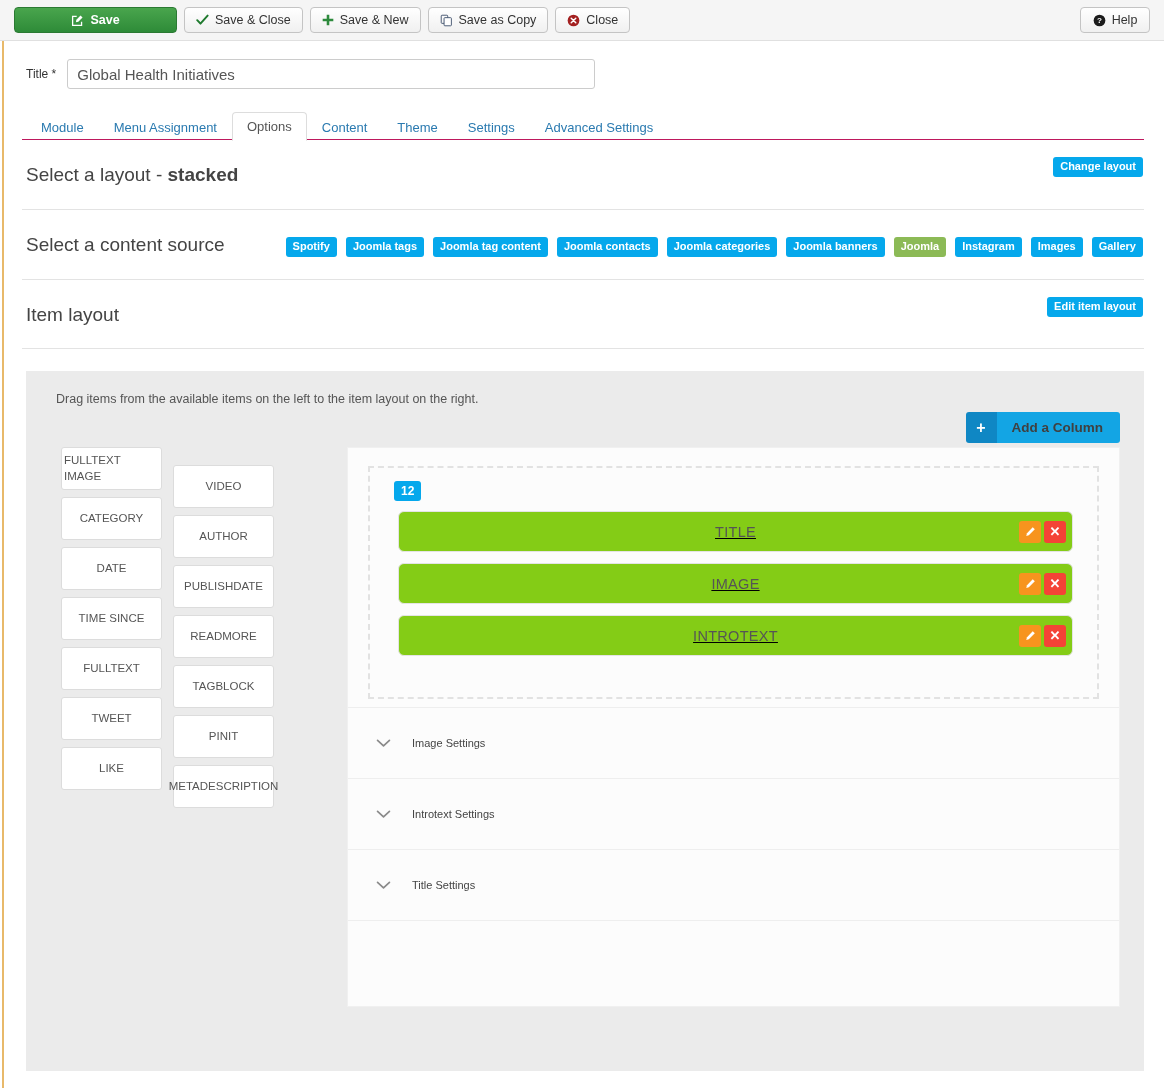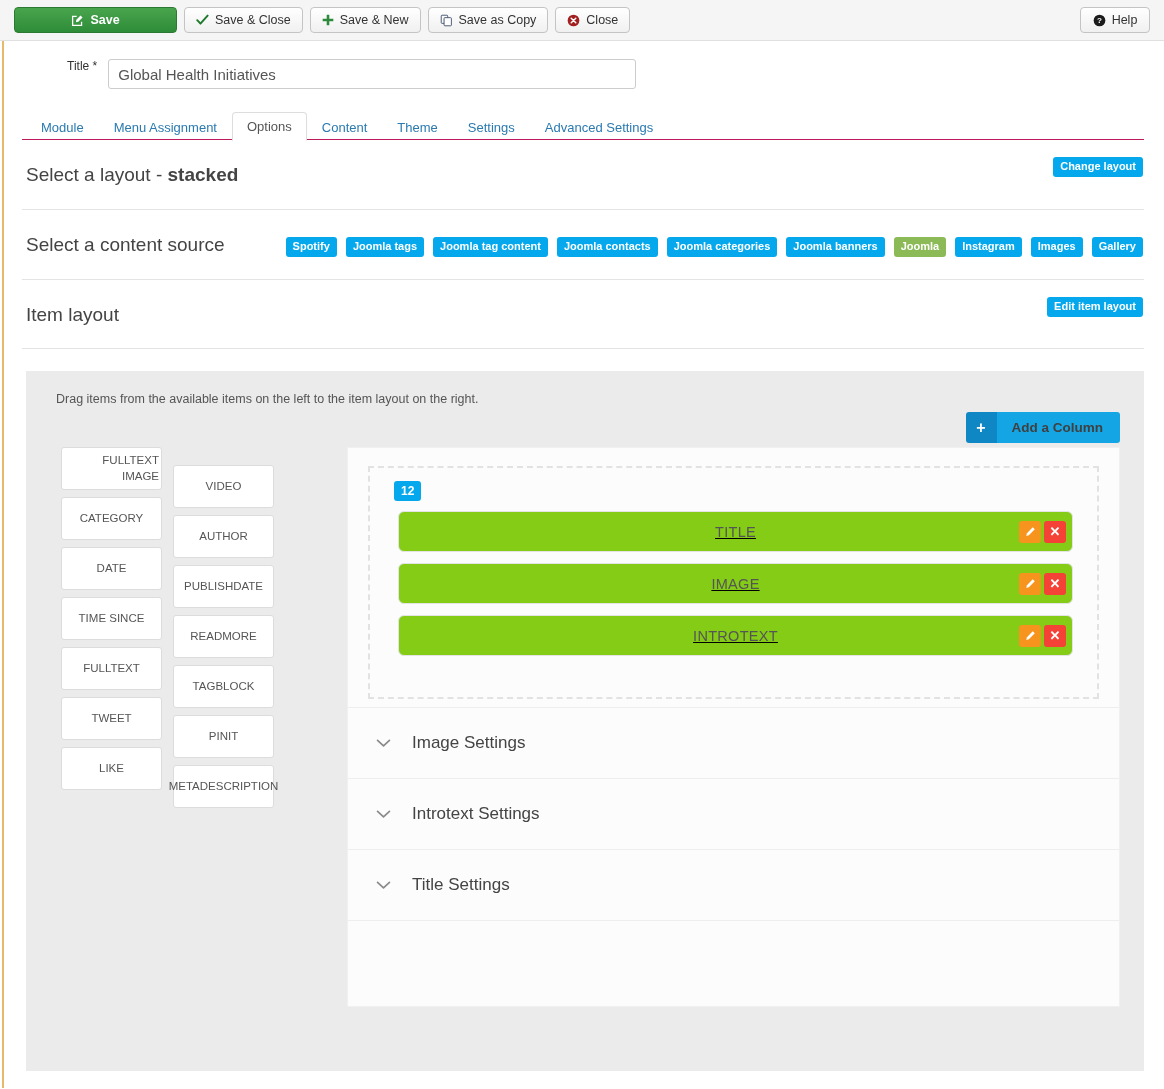--- a/index.html
+++ b/index.html
@@ -62,23 +62,23 @@
     position: absolute;
     left: 2px; top: 0; bottom: 0;
     width: 2px;
     background: #e8b96a;
   }
   .inner { padding: 0 20px 0 18px; }
 
   
   .titlerow {
     display: flex;
+    align-items: center;
     padding-top: 18px;
     padding-left: 4px;
-    margin-left: 41px;
   }
   .titlelabel {
     font-size: 12px;
     color: #333;
     margin-right: 11px;
     white-space: nowrap;
   }
   .titleinput {
     width: 528px;
     height: 30px;
@@ -223,21 +223,21 @@
   }
   .avail-col { position: absolute; top: 0; width: 101px; }
   .avail-col.left { left: 5px; }
   .avail-col.right { left: 117px; top: 18px; width: 101px; }
   .item-chip {
     border: 1px solid #dcdcdc;
     background: #ffffff;
     border-radius: 3px;
     font-size: 11.5px;
     color: #555;
-    text-align: right;
+    text-align: left;
     height: 43px;
     margin-bottom: 7px;
     display: flex;
     align-items: center;
     justify-content: center;
     cursor: move;
     line-height: 1.35;
     padding: 0 2px;
     white-space: nowrap;
   }
@@ -317,21 +317,21 @@
     padding-left: 28px;
     cursor: pointer;
     background: #fcfcfc;
   }
   .acc .chev {
     color: #888;
     margin-right: 21px;
     display: flex;
     align-items: center;
   }
-  .acc-label { font-size: 17px; color: #444; }
+  .acc-label { font-size: 11px; color: #444; }
   .acc-tail {
     border-top: 1px solid #eeeeee;
     height: 36px;
     background: #fcfcfc;
   }
 </style>
 </head>
 <body>
 
 <div class="toolbar">

